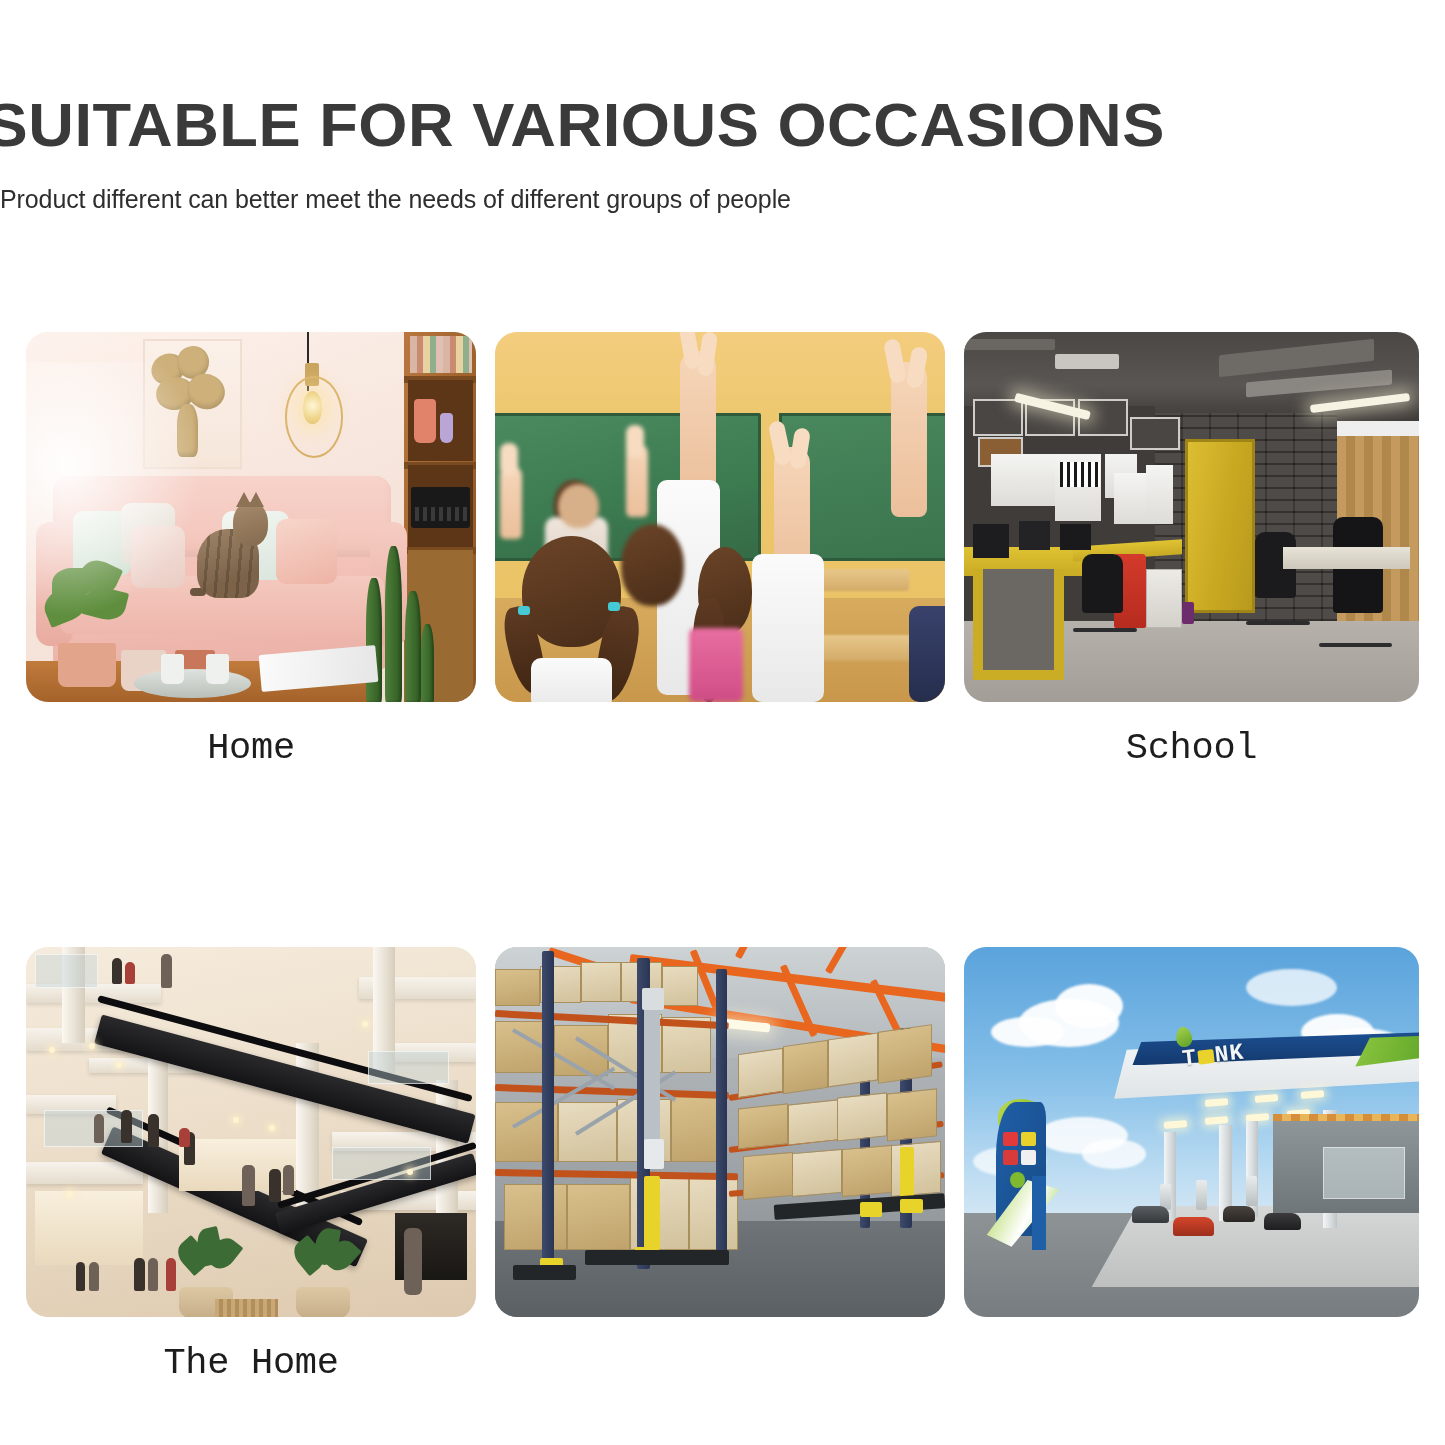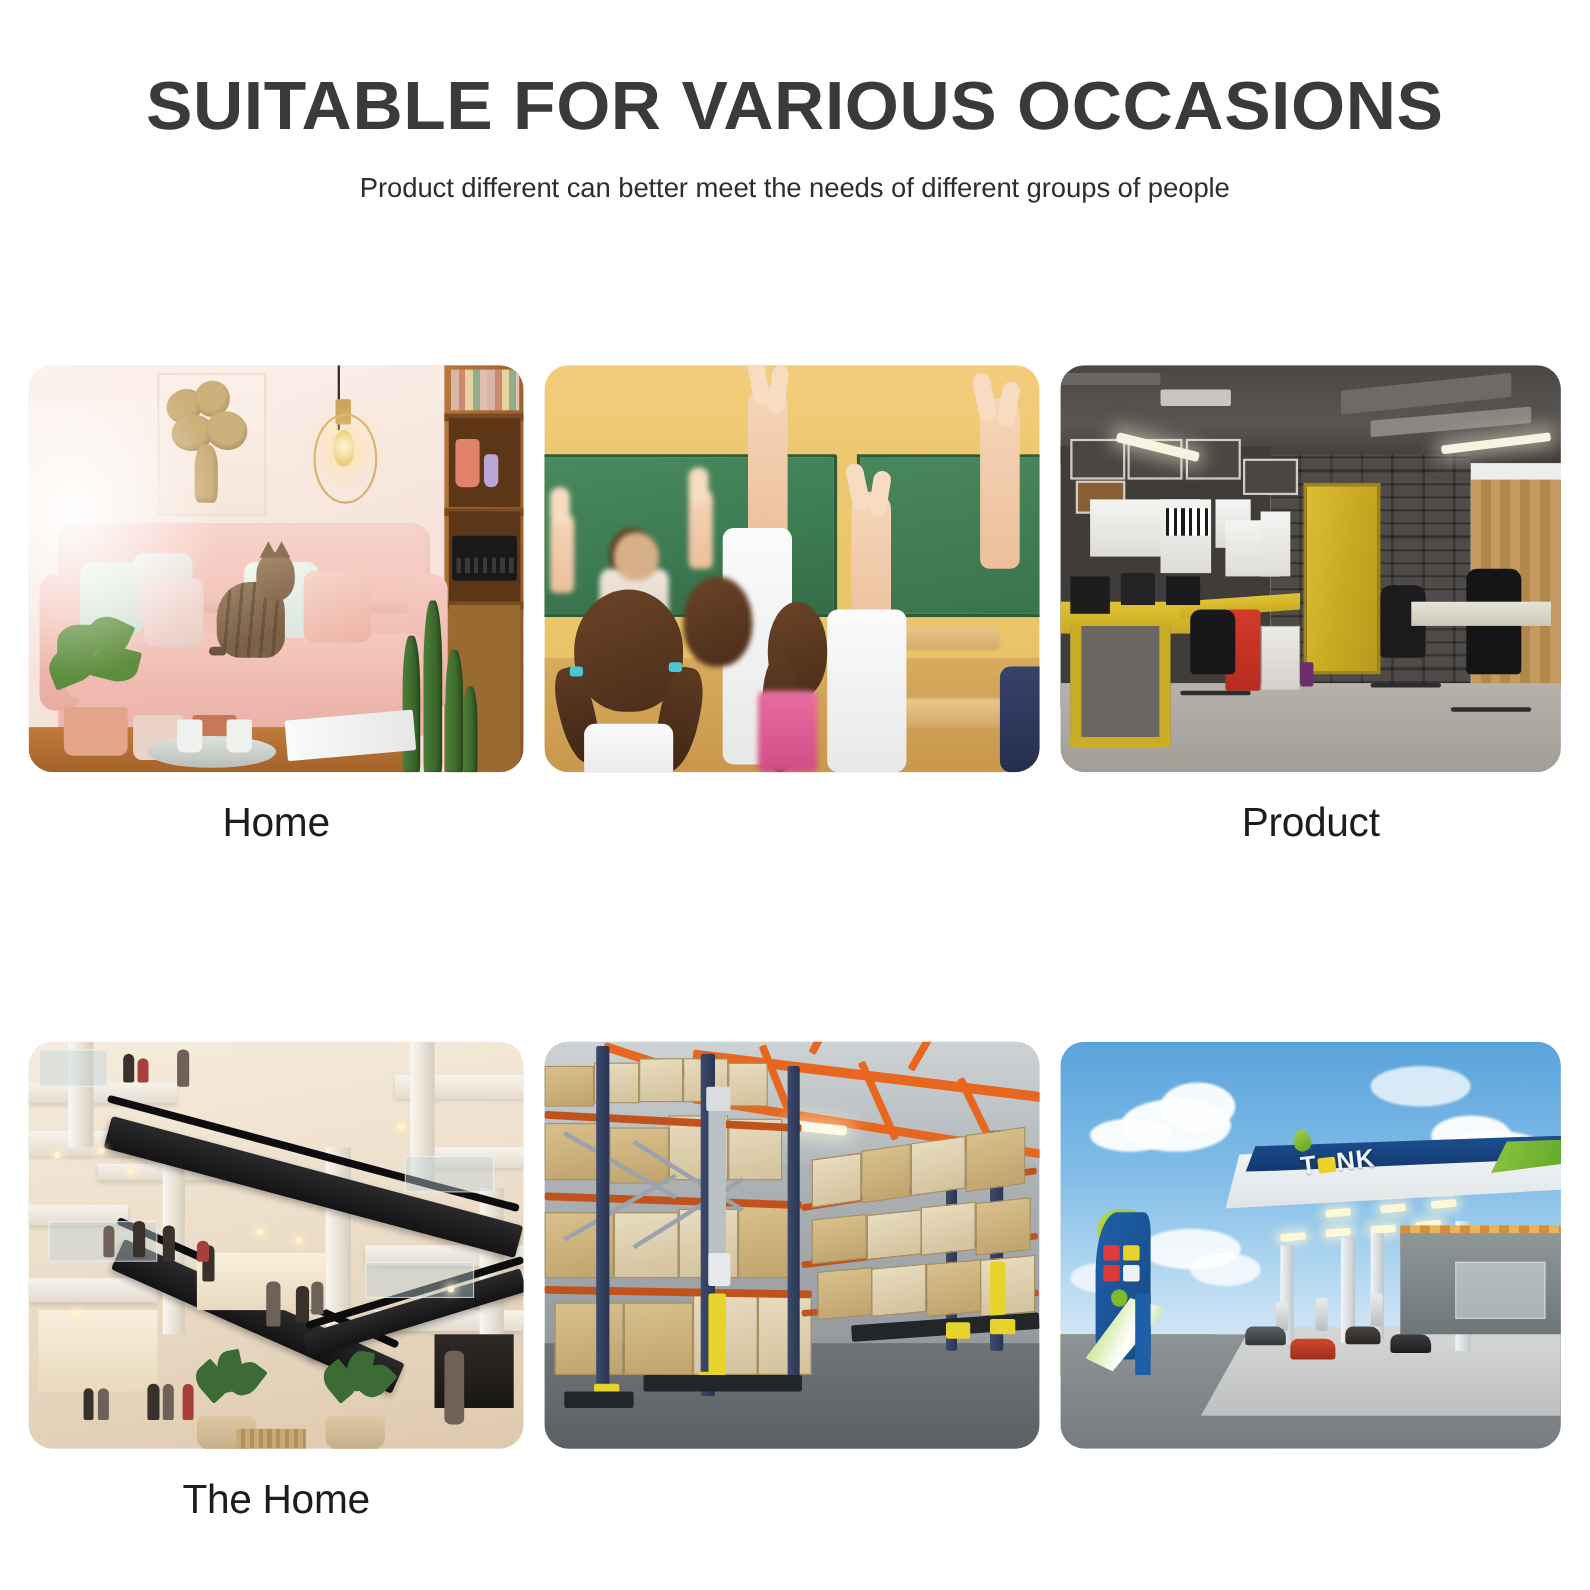--- a/index.html
+++ b/index.html
@@ -6,42 +6,42 @@
   html,body { width:1445px; height:1445px; background:#ffffff; }
   body {
     font-family:"Liberation Sans", sans-serif;
     -webkit-font-smoothing:antialiased;
     overflow:hidden;
   }
 
   .page { position:relative; width:1445px; height:1445px; background:#fff; }
 
   
-  .header { padding-top:64px; text-align:center; }
+  .header { padding-top:92px; text-align:left; }
   .title {
     font-size:62px; font-weight:700; letter-spacing:0.5px;
     color:#3a3a3a; line-height:1.05;
     transform:scaleX(1.02); transform-origin:center;
     white-space:nowrap;
   }
   .subtitle {
     margin-top:28px; font-size:25px; font-weight:400; color:#2e2e2e;
     letter-spacing:-0.1px; white-space:nowrap;
   }
 
   
   .grid {
     position:absolute; left:26px; top:332px;
     width:1394px;
     display:grid;
     grid-template-columns:450px 450px 455px;
     column-gap:19px;
     row-gap:0;
   }
-  .cell { width:100%; }
+  .cell { width:100%;font-family:Liberation Mono, monospace; }
   .cell.r2 { margin-top:178px; }
 
   .thumb {
     position:relative; width:100%; height:370px;
     border-radius:22px; overflow:hidden; background:#eee;
     box-shadow:0 0 0 0 rgba(0,0,0,0);
   }
   .thumb .scene { position:absolute; inset:0; }
 
   .caption {
@@ -469,21 +469,21 @@
           <div class="of-chair" style="left:26%;top:60%;width:9%;height:16%"></div>
           <div class="of-chair-base" style="left:24%;top:80%;width:14%"></div>
           <div class="of-chair" style="left:64%;top:54%;width:9%;height:18%;background:#1b1b1d"></div>
           <div class="of-chair-base" style="left:62%;top:78%;width:14%"></div>
           <div class="of-chair" style="right:8%;top:50%;width:11%;height:26%;background:#151517"></div>
           <div class="of-chair-base" style="right:6%;top:84%;width:16%"></div>
           <div class="of-rdesk"></div>
           <div style="position:absolute;left:48%;top:73%;width:2.5%;height:6%;background:#6d2d6d;border-radius:2px"></div>
         </div>
       </div>
-      <div class="caption">Product</div>
+      <div class="caption">School</div>
     </div>
 
     <div class="cell r2">
       <div class="thumb">
         <div class="scene">
           <div class="ml-bg"></div>
 
           <div class="ml-slab" style="left:0;top:10%;width:30%;height:5%"></div>
           <div class="ml-slab" style="left:0;top:22%;width:24%;height:6%"></div>
           <div class="ml-slab" style="left:0;top:40%;width:20%;height:5%"></div>

